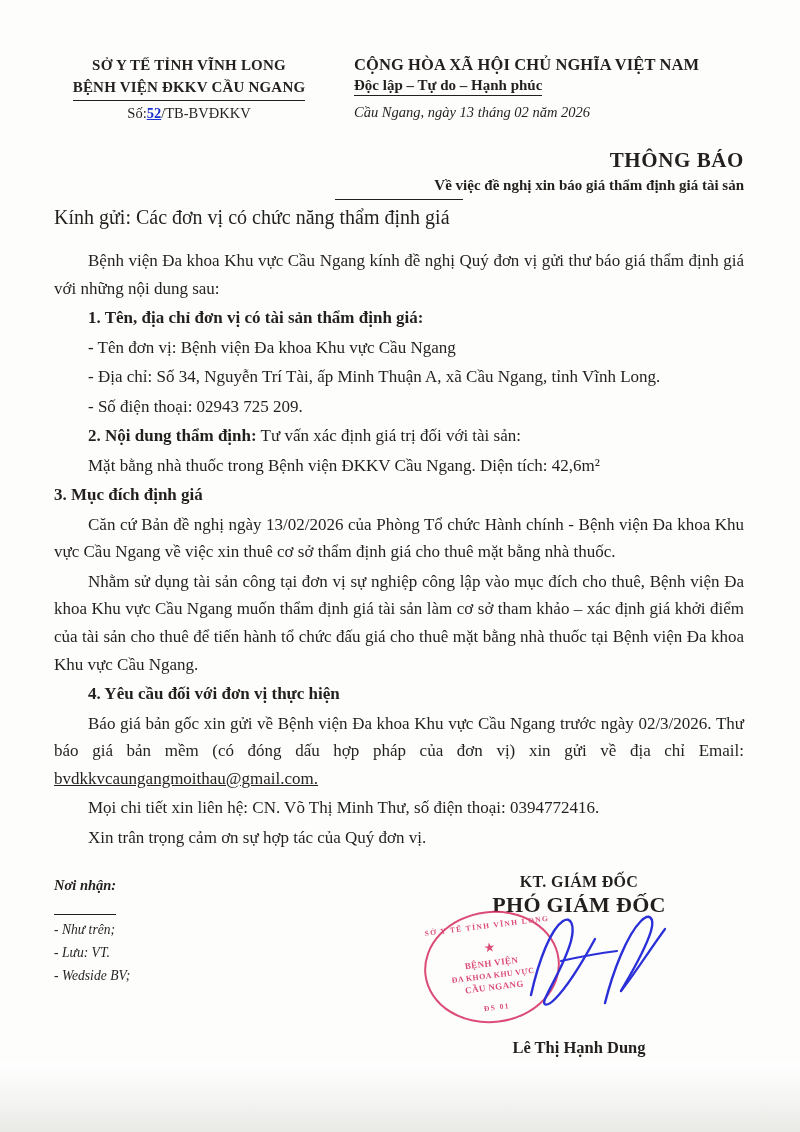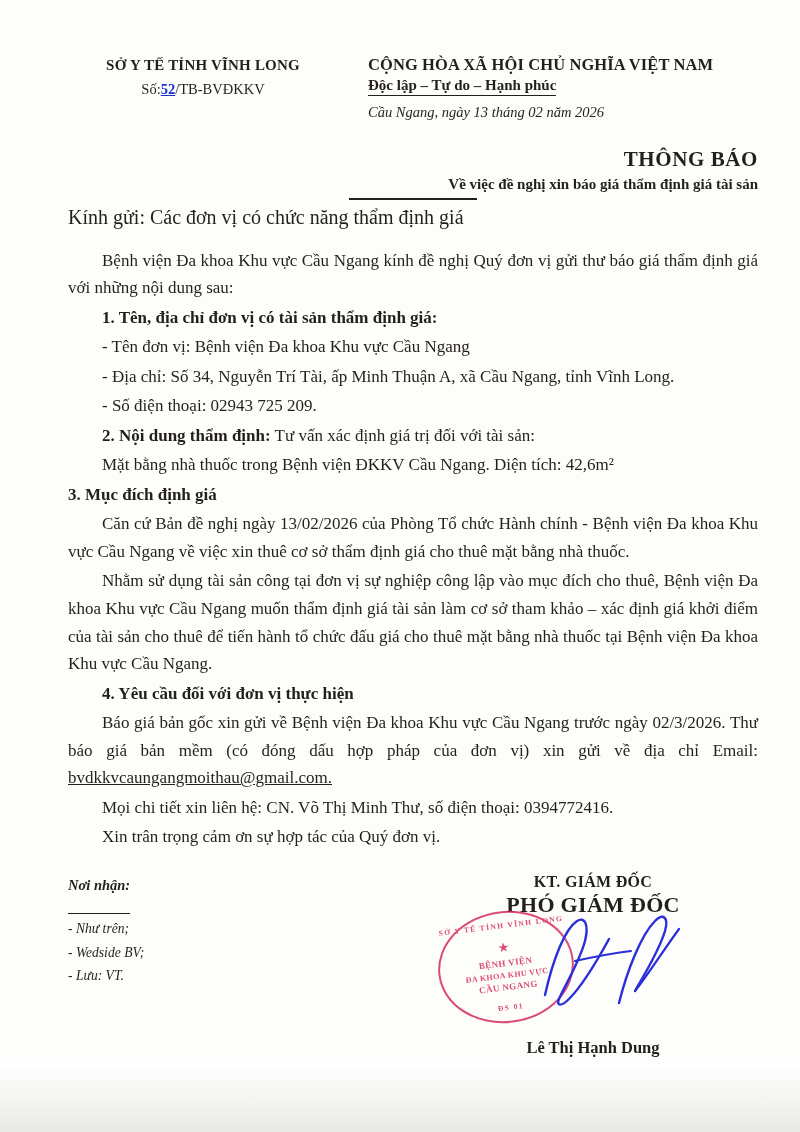--- a/index.html
+++ b/index.html
@@ -22,21 +22,21 @@
   }
   .scan-shade {
     position: absolute;
     left: 0; right: 0; bottom: 0;
     height: 70px;
     background: linear-gradient(to bottom, #ffffff 0%, #f4f4f2 55%, #e9e9e6 100%);
     pointer-events: none;
   }
   .sheet {
     position: absolute;
-    left: 68px;
+    left: 54px;
     top: 45px;
     width: 690px;
   }
 
   
   .header {
     display: flex;
     align-items: flex-start;
     justify-content: space-between;
     font-size: 15px;
@@ -236,20 +236,21 @@
 </style>
 </head>
 <body>
 
 <div class="page">
   <div class="sheet">
 
     <div class="header">
       <div class="header-left">
         <div class="org-line">SỞ Y TẾ TỈNH VĨNH LONG</div>
+        <div class="org-line underlined">BỆNH VIỆN ĐKKV CẦU NGANG</div>
         <div class="doc-no">
           <span>Số:</span><span class="num">52</span><span>/TB-BVĐKKV</span>
         </div>
       </div>
       <div class="header-right">
         <div class="nation">CỘNG HÒA XÃ HỘI CHỦ NGHĨA VIỆT NAM</div>
         <div class="motto">Độc lập – Tự do – Hạnh phúc</div>
         <div class="place-date">Cầu Ngang, ngày 13 tháng 02 năm 2026</div>
       </div>
     </div>
@@ -284,22 +285,22 @@
         <span>Báo giá bản gốc xin gửi về Bệnh viện Đa khoa Khu vực Cầu Ngang trước ngày 02/3/2026. Thư báo giá bản mềm (có đóng dấu hợp pháp của đơn vị) xin gửi về địa chỉ Email: </span><span class="link">bvdkkvcaungangmoithau@gmail.com.</span>
       </p>
       <p class="indent">Mọi chi tiết xin liên hệ: CN. Võ Thị Minh Thư, số điện thoại: 0394772416.</p>
       <p class="indent">Xin trân trọng cảm ơn sự hợp tác của Quý đơn vị.</p>
     </div>
 
     <div class="sig-area">
       <div class="recv">
         <div class="recv-title">Nơi nhận:</div>
         <div class="it">- Như trên;</div>
+        <div class="it">- Lưu: VT.</div>
         <div class="it">- Wedside BV;</div>
-        <div class="it">- Lưu: VT.</div>
       </div>
 
       <div class="sig">
         <div class="sig-role1">KT. GIÁM ĐỐC</div>
         <div class="sig-role2">PHÓ GIÁM ĐỐC</div>
 
         <div class="stamp">
           <div class="arc-top">SỞ Y TẾ TỈNH VĨNH LONG</div>
           <div class="star">★</div>
           <div class="l1">BỆNH VIỆN</div>

